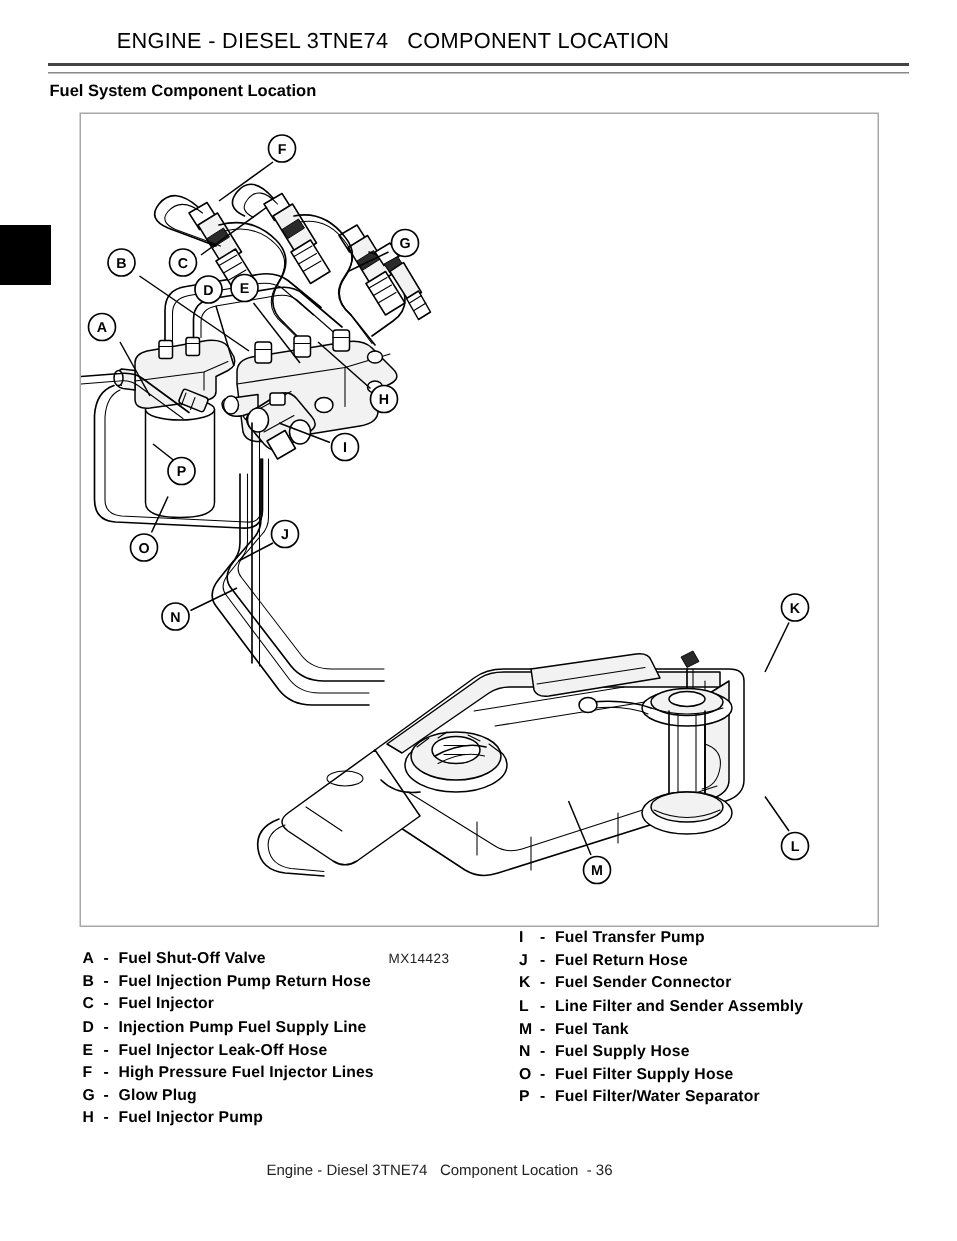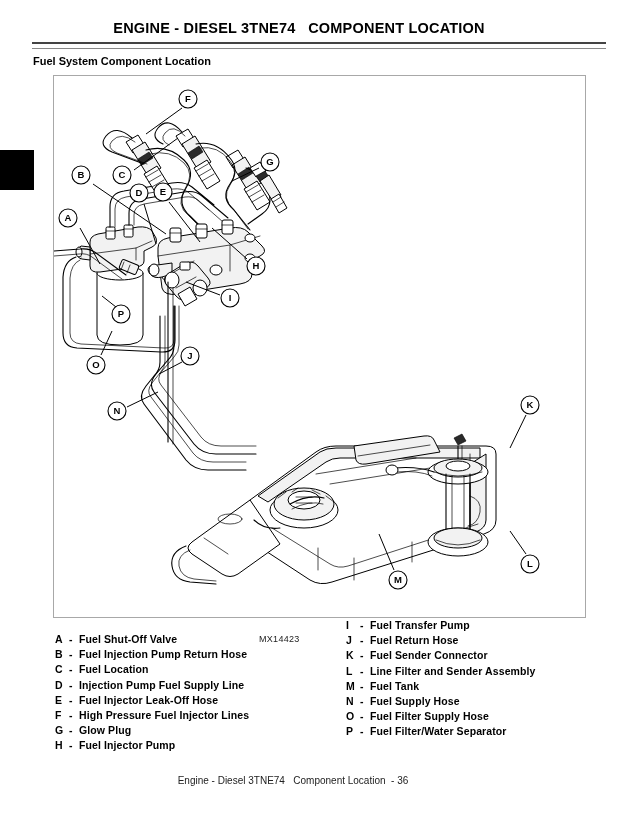--- a/index.html
+++ b/index.html
@@ -18,24 +18,23 @@
   }
 
   
   #page-title {
     position: absolute;
     top: 20px;
     left: 0;
     width: 524px;
     text-align: center;
     font-size: 14.5px;
-    font-weight: bold;
+    font-weight: normal;
     letter-spacing: 0.2px;
     white-space: pre;
-    padding-left: 37px;
   }
   #header-rule {
     position: absolute;
     top: 42px;
     left: 32px;
     width: 574px;
     height: 4px;
     border-top: 2px solid #444;
     border-bottom: 1px solid #888;
   }
@@ -442,21 +441,21 @@
       <span class="legend-text">Fuel Shut-Off Valve</span>
     </div>
     <div class="legend-item">
       <span class="legend-key">B</span>
       <span class="legend-dash">-</span>
       <span class="legend-text">Fuel Injection Pump Return Hose</span>
     </div>
     <div class="legend-item">
       <span class="legend-key">C</span>
       <span class="legend-dash">-</span>
-      <span class="legend-text">Fuel Location</span>
+      <span class="legend-text">Fuel Injector</span>
     </div>
     <div class="legend-item">
       <span class="legend-key">D</span>
       <span class="legend-dash">-</span>
       <span class="legend-text">Injection Pump Fuel Supply Line</span>
     </div>
     <div class="legend-item">
       <span class="legend-key">E</span>
       <span class="legend-dash">-</span>
       <span class="legend-text">Fuel Injector Leak-Off Hose</span>

